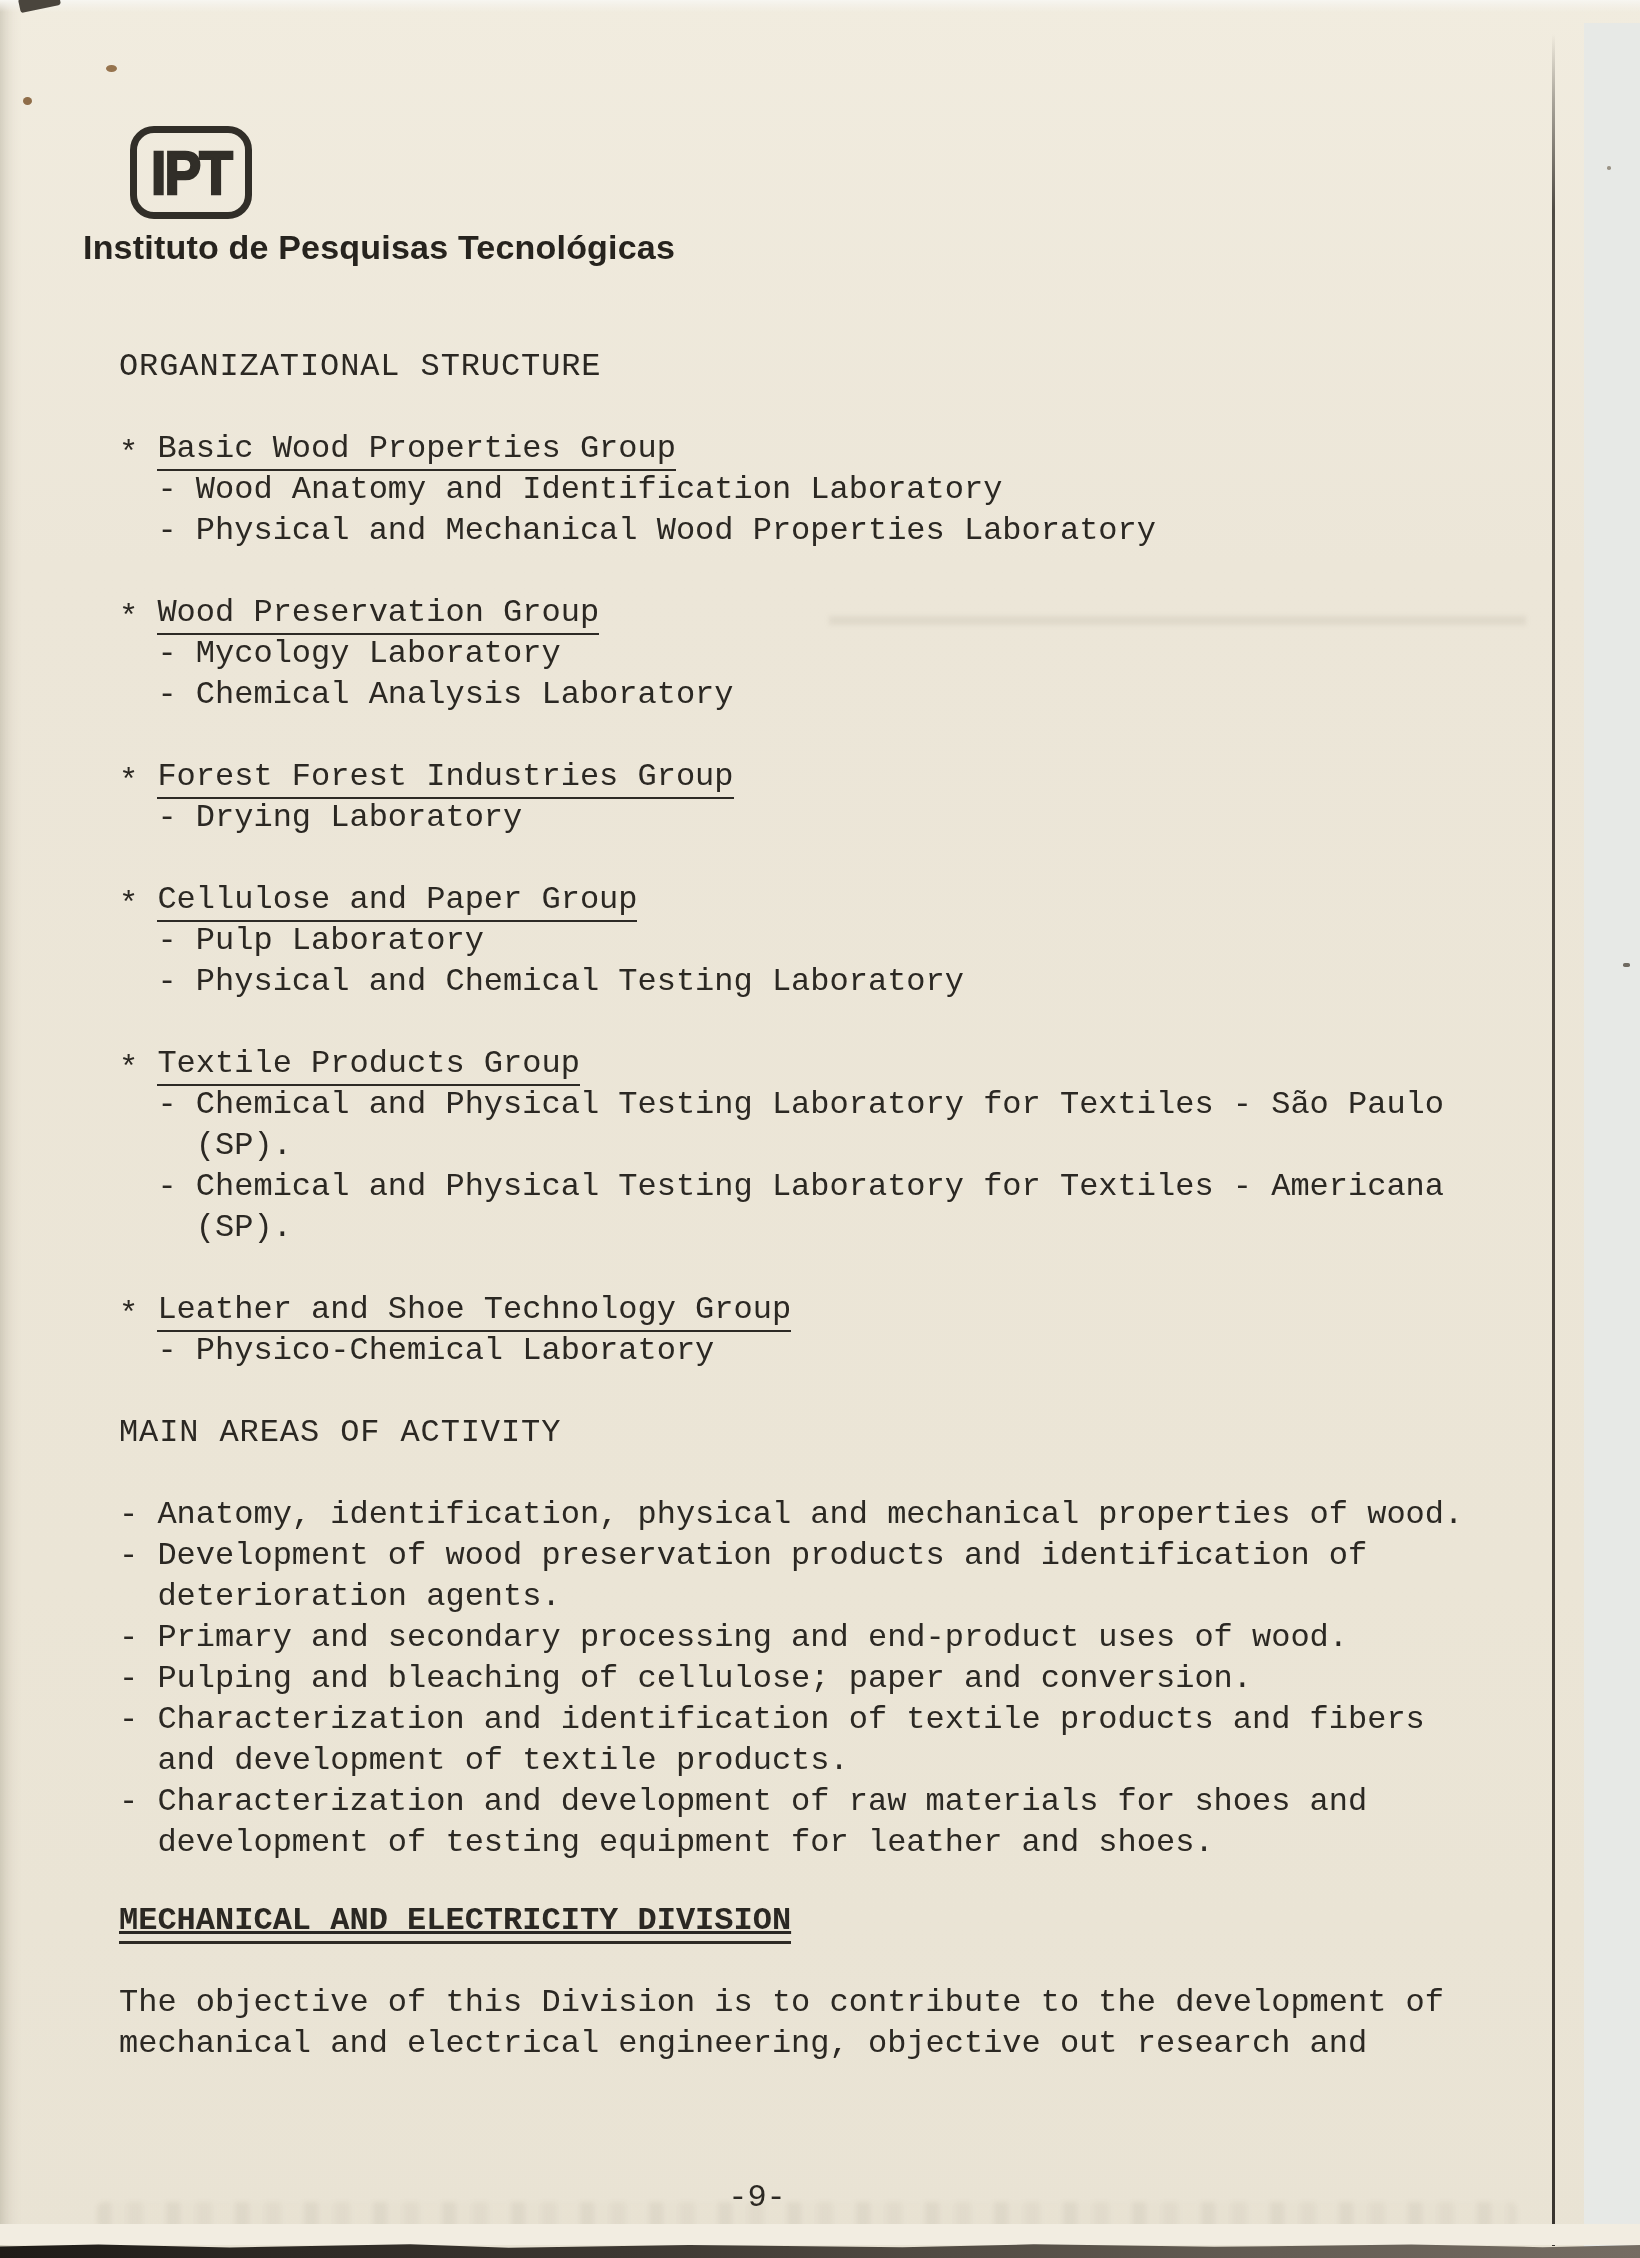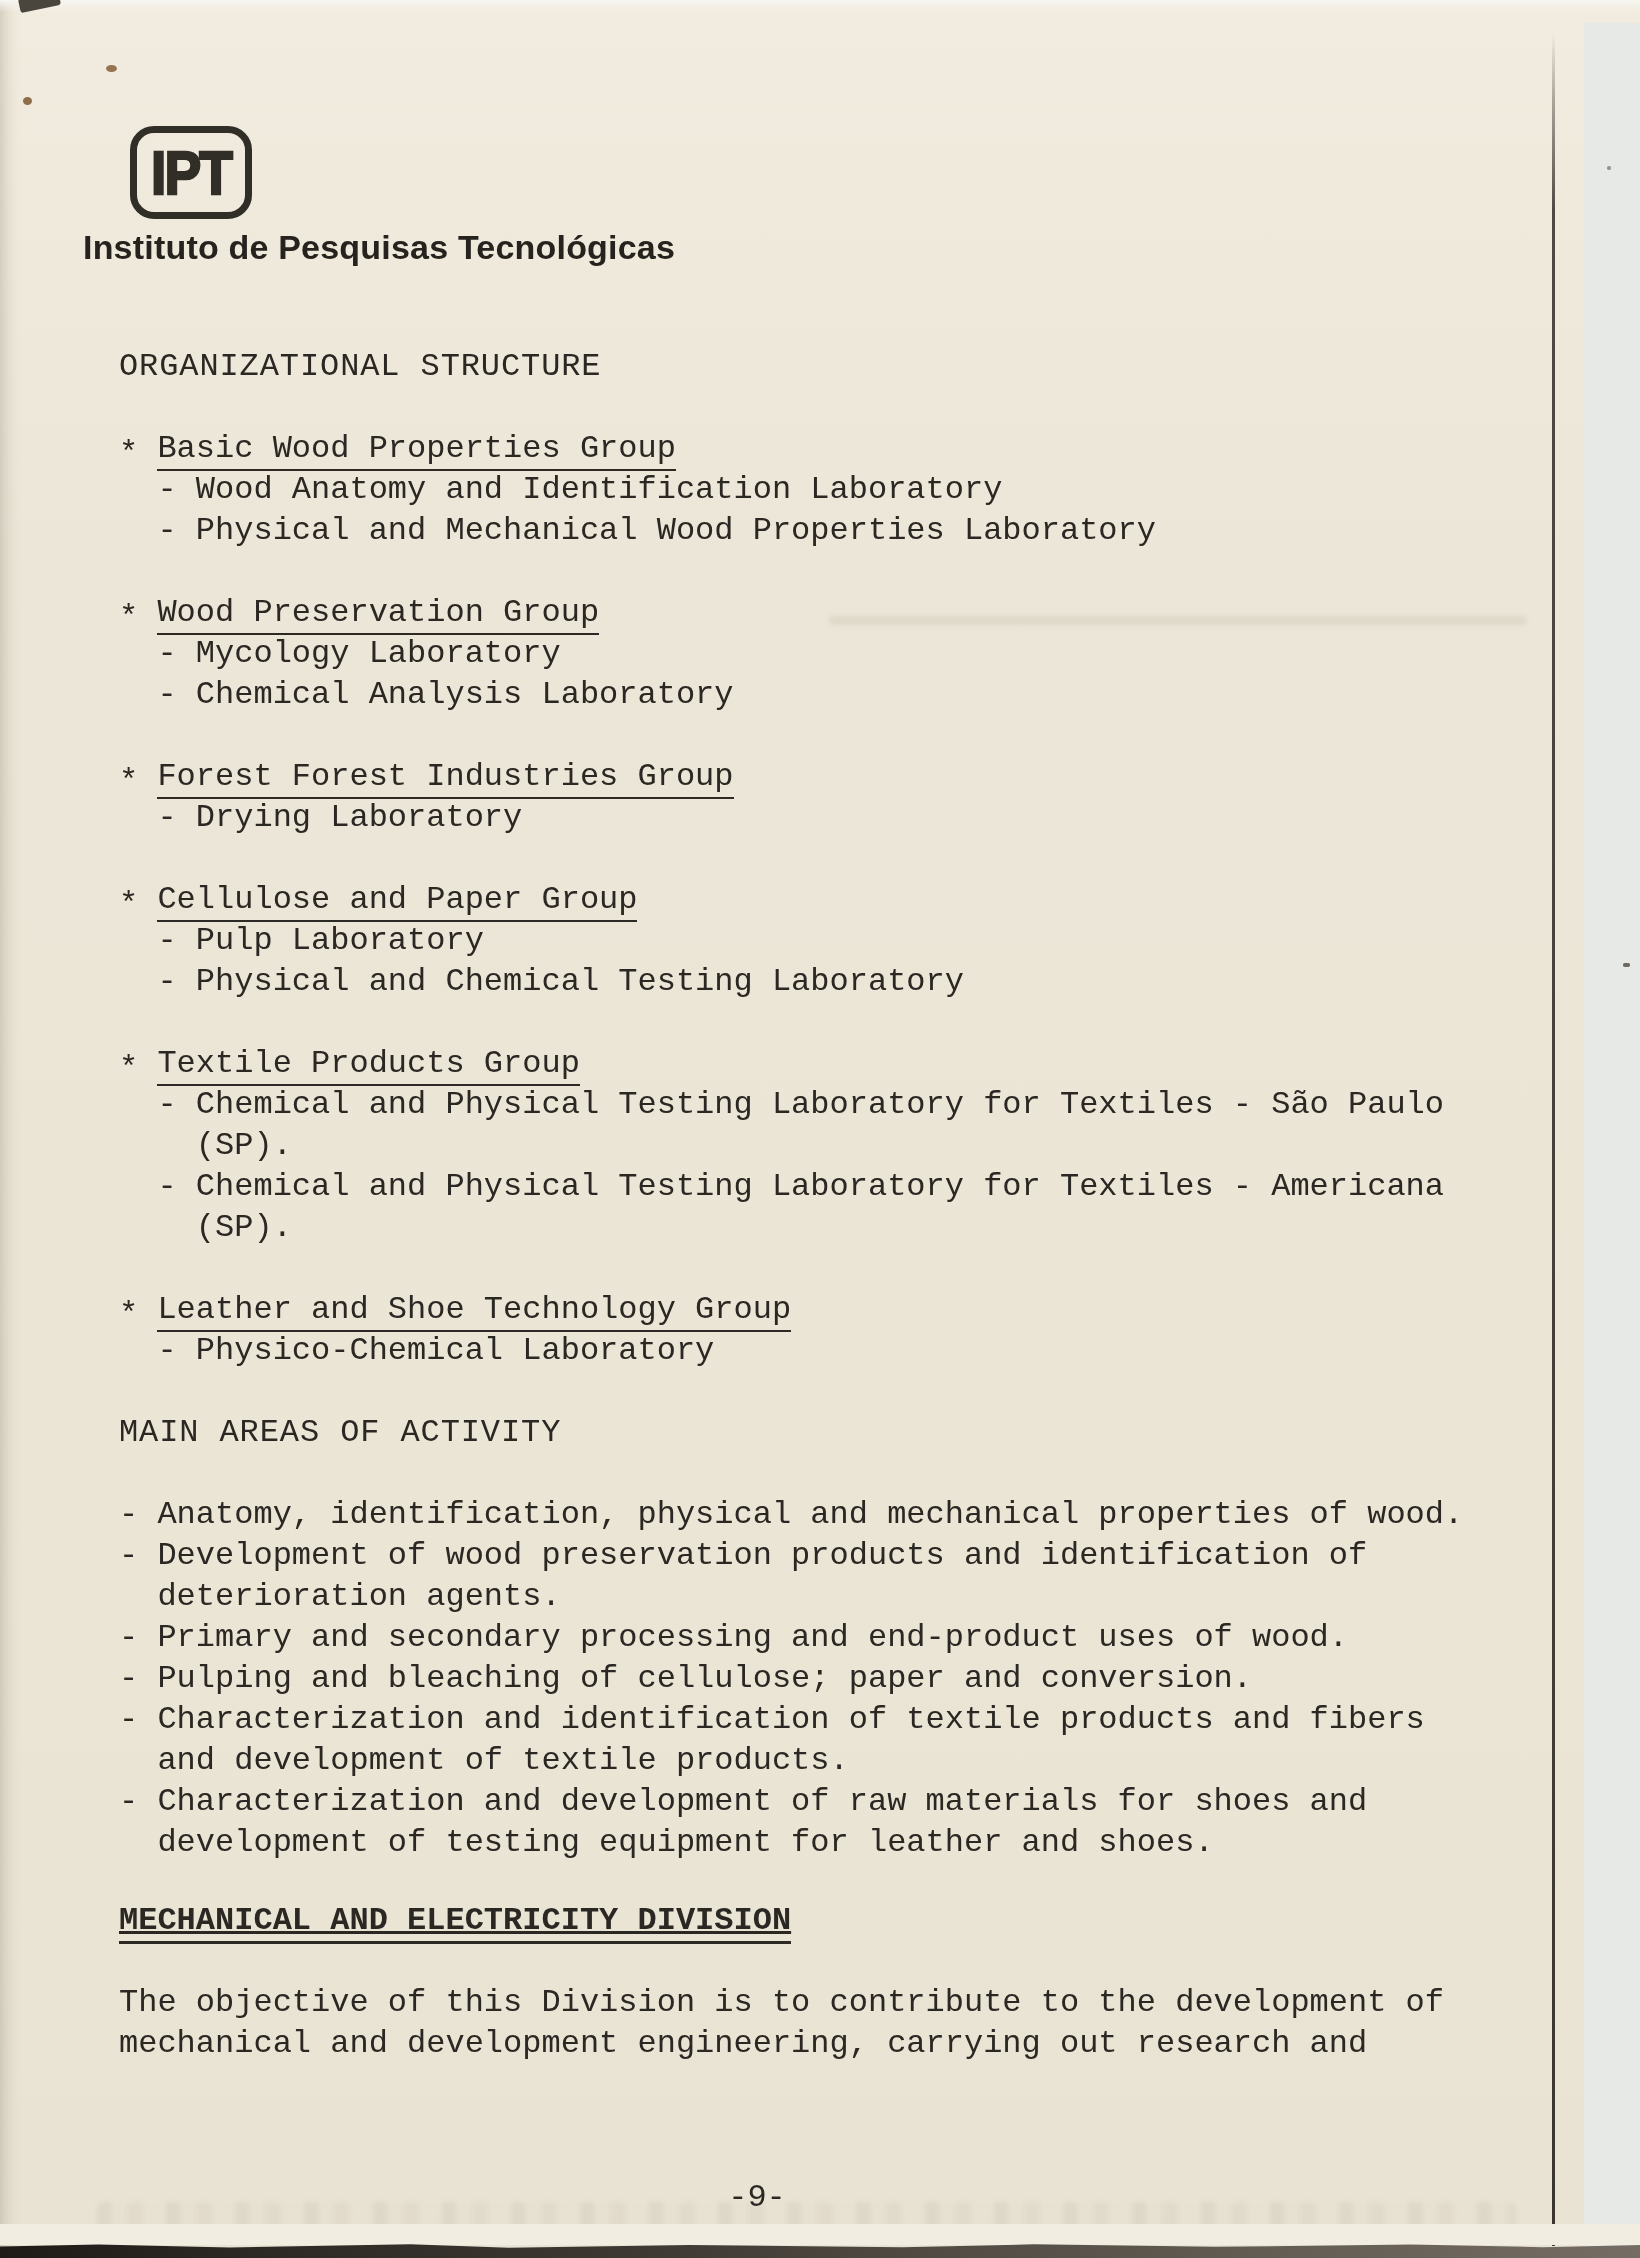--- a/index.html
+++ b/index.html
@@ -173,21 +173,21 @@
       <div><span class="mk">-</span><span>Characterization and development of raw materials for shoes and</span></div>
       <div class="cont1">development of testing equipment for leather and shoes.</div>
     </section>
 
     <div class="division-title mt2">
       <span class="u bold">MECHANICAL AND ELECTRICITY DIVISION</span>
     </div>
 
     <p class="mt1">
       <span>The objective of this Division is to contribute to the development of</span><br>
-      <span>mechanical and development engineering, carrying out research and</span>
+      <span>mechanical and electrical engineering, objective out research and</span>
     </p>
 
   </main>
 
   <div class="page-number">-9-</div>
 
   <div class="ghost"></div>
   <div class="edge-light"></div>
   <div class="edge-dark"></div>
 </div>

